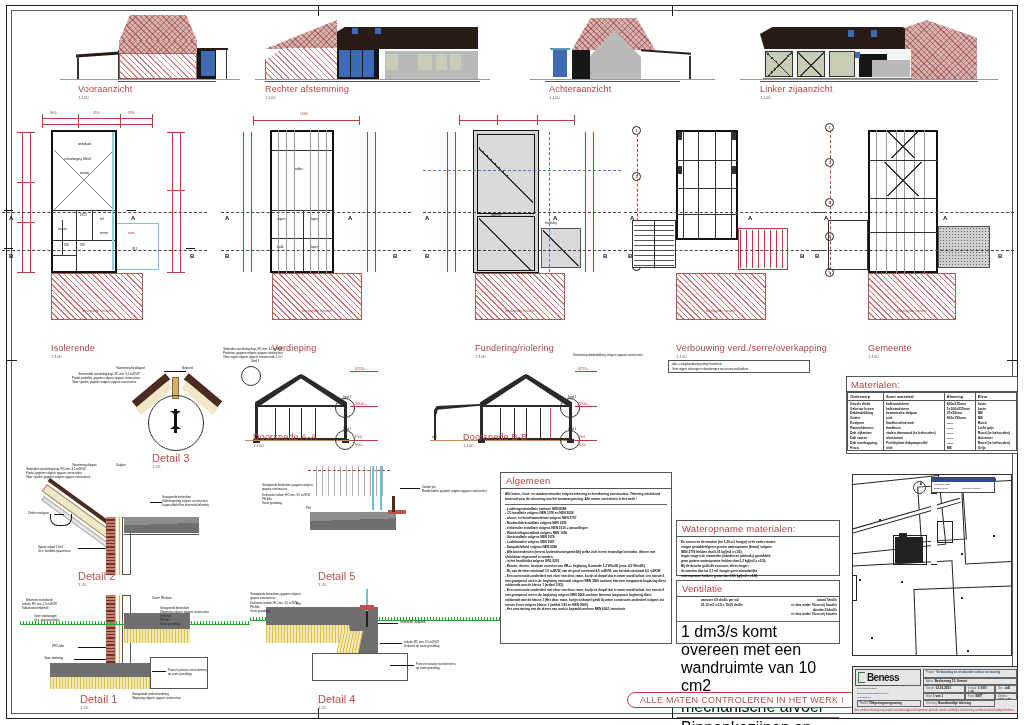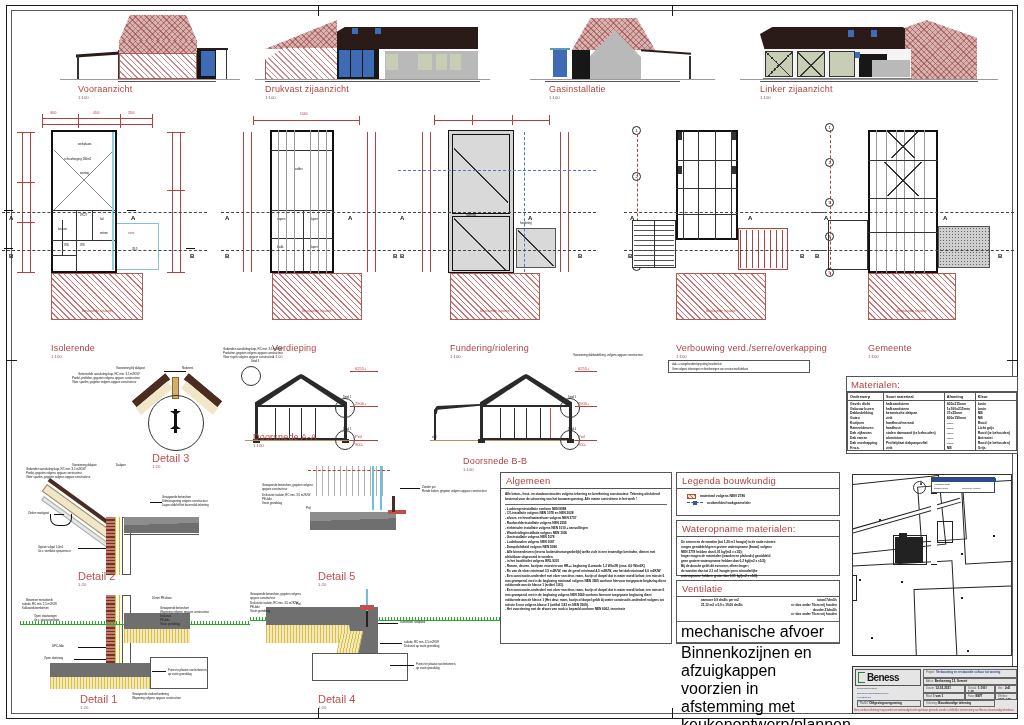--- a/index.html
+++ b/index.html
@@ -296,37 +296,37 @@
     <div class="grey-wall vw" style="left:385px;top:51px;width:93px;height:28px;"></div>
     <div class="glass-olive vw" style="left:386px;top:54px;width:12px;height:16px;"></div>
     <div class="glass-olive vw" style="left:418px;top:54px;width:14px;height:16px;"></div>
     <div class="glass-olive vw" style="left:436px;top:54px;width:11px;height:16px;"></div>
     <div class="glass-olive vw" style="left:450px;top:54px;width:11px;height:16px;"></div>
     <div class="glass-blue vw" style="left:352px;top:28px;width:6px;height:6px;"></div>
     <div class="glass-blue vw" style="left:375px;top:28px;width:6px;height:6px;"></div>
     <div class="ground-line" style="left:255px;top:79px;width:235px;"></div>
     <div class="base-line" style="left:265px;top:81px;width:215px;"></div>
     <div class="cap" style="left:265px;top:84px;">
-      <span>Drukvast zijaanzicht</span>
+      <span>Rechter afstemming</span>
       <span class="scale">1:100</span>
     </div>
   </div>
 
   <div class="elev">
     <div class="roof-hatch vw" style="left:572px;top:18px;width:83px;height:32px;clip-path:polygon(22% 0,78% 0,100% 100%,0 100%);"></div>
     <div class="grey-wall vw" style="left:589px;top:30px;width:52px;height:49px;clip-path:polygon(50% 0,100% 55%,100% 100%,0 100%,0 55%);"></div>
     <div class="black-wall vw" style="left:572px;top:50px;width:18px;height:29px;"></div>
     <div class="glass-blue vw" style="left:553px;top:50px;width:14px;height:27px;"></div>
     <div class="vw" style="left:550px;top:48px;width:20px;height:2px;background:#5a9ab0;"></div>
     <div class="vw" style="left:641px;top:51px;width:50px;height:2.4px;background:#2a1a18;transform:skewY(4deg);"></div>
     <div class="vw" style="left:689px;top:56px;width:1.6px;height:23px;background:#333;"></div>
     <div class="ground-line" style="left:530px;top:79px;width:185px;"></div>
     <div class="base-line" style="left:545px;top:81px;width:135px;"></div>
     <div class="cap" style="left:549px;top:84px;">
-      <span>Gasinstallatie</span>
+      <span>Achteraanzicht</span>
       <span class="scale">1:100</span>
     </div>
   </div>
 
   <div class="elev">
     <div class="dark-roof vw" style="left:760px;top:27px;width:155px;height:23px;clip-path:polygon(3% 100%,0 30%,8% 0,92% 0,100% 30%,97% 100%);"></div>
     <div class="roof-hatch vw" style="left:905px;top:20px;width:72px;height:59px;clip-path:polygon(0 13%,30% 0,100% 30%,100% 100%,0 100%);"></div>
     <div class="vw" style="left:763px;top:49px;width:148px;height:30px;background:#f4f4f4;border-bottom:1px solid #777;"></div>
     <div class="glass-olive vw" style="left:765px;top:51px;width:28px;height:26px;border:.8px solid #333;"></div>
     <div class="glass-olive vw" style="left:797px;top:51px;width:28px;height:26px;border:.8px solid #333;"></div>
@@ -454,21 +454,21 @@
     <div class="sect-letter" style="left:178px;top:143px;">B</div>
     <div class="hatch-red-block" style="left:57px;top:163px;width:90px;height:47px;">
       <span class="hb-label">bestaande situatie</span>
     </div>
     <div class="cap" style="left:57px;top:233px;">
       <span>Verdieping</span>
       <span class="scale">1:100</span>
     </div>
   </div>
 
-  <div class="plan-wrap" style="left:392px;top:110px;width:210px;height:245px;">
+  <div class="plan-wrap" style="left:417px;top:110px;width:210px;height:245px;">
     <div class="dimline" style="left:42px;top:10px;width:115px;"></div>
     <div class="dimline-v" style="left:42px;top:5px;height:10px;"></div>
     <div class="dimline-v" style="left:80px;top:5px;height:10px;"></div>
     <div class="dimline-v" style="left:120px;top:5px;height:10px;"></div>
     <div class="dimline-v" style="left:157px;top:5px;height:10px;"></div>
     <div class="plan-fill-grey" style="left:56px;top:20px;width:66px;height:143px;"></div>
     <div class="vw" style="left:60px;top:24px;width:58px;height:80px;border:1.4px solid #111;background:#d9d9d9;"></div>
     <div class="vw" style="left:60px;top:106px;width:58px;height:55px;border:1.4px solid #111;background:#d9d9d9;"></div>
 
     <div class="vw" style="left:62px;top:26px;width:54px;height:76px;background:linear-gradient(45deg,transparent 48%,#333 48%,#333 50%,transparent 50%);"></div>
@@ -668,21 +668,21 @@
     <div class="lvl-line" style="left:145px;top:70px;width:22px;"></div>
     <div class="lvl-tag" style="left:148px;top:-4px;">6255+</div>
     <div class="lvl-tag" style="left:148px;top:31px;">2900+</div>
     <div class="lvl-tag" style="left:148px;top:64px;">Peil</div>
     <div class="lvl-tag" style="left:148px;top:72px;">900-</div>
     <div class="tinytxt" style="left:138px;top:26px;font-size:2.6px;">Detail 5</div>
     <div class="tinytxt" style="left:138px;top:58px;font-size:2.6px;">Detail 4</div>
     <div class="tinytxt" style="left:2px;top:66px;font-size:2.6px;">±0,0</div>
     <div class="tinytxt" style="left:143px;top:-16px;">Voorziening dakbedekking, volgens opgave constructeur</div>
   </div>
-  <div class="cap" style="left:463px;top:456px;">
+  <div class="cap" style="left:463px;top:432px;">
     <span>Doorsnede B-B</span>
     <span class="scale">1:100</span>
   </div>
 
   <div class="vw" style="left:20px;top:462px;width:220px;height:115px;">
 
     <div class="d-wood-dark" style="left:30px;top:16px;width:100px;height:4px;transform:rotate(36deg);transform-origin:0 0;"></div>
     <div class="d-timber" style="left:27px;top:22px;width:100px;height:9px;transform:rotate(36deg);transform-origin:0 0;"></div>
     <div class="vw" style="left:24px;top:34px;width:100px;height:5px;background:#e6e6e6;border:.4px solid #aaa;transform:rotate(36deg);transform-origin:0 0;"></div>
 
@@ -827,33 +827,20 @@
           <div class="ln b" style="white-space: normal;">- in het hoofdtoilet volgens BRL 9201</div>
           <div class="ln b" style="white-space: normal;">- Ramen, deuren, kozijnen voorzien van HR++ beglazing U-waarde 1,2 W/m2K (max. 4,0 W/m2K)</div>
           <div class="ln b" style="white-space: normal;">- Rc van de vloer minimaal 3,5 m2K/W, van de gevel minimaal 4,5 m2K/W, van het dak minimaal 6,0 m2K/W</div>
           <div class="ln b" style="white-space: normal;">- Een constructie-onderdeel met vloer van deur, raam, kozijn of dorpel dat in water wordt belast; ten minste 6 mm gewapend, met in de beglazing minimaal volgens NEN 3569 conform hiervoor toegepaste beglazing dient voldoende aan de klasse 1 (artikel 3.83).</div>
           <div class="ln b" style="white-space: normal;">- Een constructie-onderdeel met vloer van deur, raam, kozijn of dorpel dat in water wordt belast; ten minste 6 mm gewapend, met in de beglazing volgens NEN 5069 conform hiervoor toegepaste beglazing dient voldoende aan de klasse 1 (Het deur, raam, kozijn of dorpel geldt bij water constructie-onderdeel volgens tot minste 6 mm volgens klasse 1 (artikel 3.83 en NEN 3569).</div>
           <div class="ln b" style="white-space: normal;">- Het voorziening met de afvoer van rook is bepaald conform NEN 6062, tenminste</div>
         </div>
     </div>
   </div>
 
-  <div class="panel" style="left:676px;top:472px;width:164px;height:44px;">
-    <div class="panel-title">Legenda bouwkundig</div>
-    <div class="panel-body">
-      <div class="legend-row">
-        <span class="legend-swatch-1"></span>
-        <span class="legend-lbl">materiaal volgens NEN 2780</span>
-      </div>
-      <div class="legend-row">
-        <span class="legend-swatch-2"></span>
-        <span class="legend-lbl">rookmelder/rookgasmelder</span>
-      </div>
-    </div>
-  </div>
 
   <div class="panel" style="left:676px;top:520px;width:164px;height:56px;">
     <div class="panel-title">Wateropname materialen:</div>
     <div class="panel-body">
         <div id="water-list">
           <div class="ln b" style="white-space: normal;">De stenen en de wanden (tot 1,20 m1 hoogte) in de natte ruimtes</div>
           <div class="ln b" style="white-space: normal;">mogen gemiddeld geen grotere wateropname (kwast) volgens</div>
           <div class="ln b" style="white-space: normal;">NEN 2778 hebben dan 0,01 kg/(m2 x s1/2);</div>
           <div class="ln b" style="white-space: normal;">hoger mogen de materialen (wanden en plafonds) gemiddeld</div>
           <div class="ln b" style="white-space: normal;">geen grotere wateropname hebben dan 0,2 kg/(m2 x s1/2);</div>
@@ -872,20 +859,23 @@
           <div class="ln b" style="white-space: normal;">21,12 m2 x 0,9 = 19,00 dm3/s</div>
         </div>
       <div id="vent-right" style="position:absolute;right:2px;top:1px;text-align:right;">
           <div class="ln b" style="white-space: normal;">totaal 7dm3/s</div>
           <div class="ln b" style="white-space: normal;">=&gt; dwz onder 70cm vrij houden</div>
           <div class="ln b" style="white-space: normal;">douche 21dm3/s</div>
           <div class="ln b" style="white-space: normal;">=&gt; dwz onder 70cm vrij houden</div>
         </div>
     </div>
     <div id="vent-foot">
+        <div style="border-top: 0.7px solid rgb(102, 102, 102); padding: 1px 4px;">
+          <div class="ln b" style="white-space: normal;">1 dm3/s komt overeen met een wandruimte van 10 cm2</div>
+        </div>
         <div style="border-top: 0.7px solid rgb(102, 102, 102); padding: 1px 4px;">
           <div class="ln b" style="white-space: normal;">mechanische afvoer</div>
         </div>
         <div style="border-top: 0.7px solid rgb(102, 102, 102); padding: 1px 4px;">
           <div class="ln b" style="white-space: normal;">Binnenkozijnen en afzuigkappen voorzien in afstemming met keukenontwerp/plannen.</div>
         </div>
       </div>
   </div>
 
   <div class="panel" style="left:846px;top:376px;width:172px;height:78px;">
@@ -987,20 +977,21 @@
     <div class="map-dot" style="left:114px;top:175px;"></div>
     <div class="compass" style="left:60px;top:6px;"></div>
     <div class="vw" style="left:78px;top:2px;width:64px;height:16px;border:.6px solid #444;background:#fff;">
       <div class="vw" style="left:0;top:0;width:64px;height:4px;background:#2a4b8d;"></div>
       <div class="tinytxt" style="left:2px;top:5px;font-size:2.4px;">Kadastrale kaart</div>
       <div class="tinytxt" style="left:2px;top:9px;font-size:2.4px;">Schaal 1:1000</div>
       <div class="tinytxt" style="left:30px;top:9px;font-size:2.4px;">Gemeente Gemert</div>
     </div>
   </div>
 
+  <div class="warn" style="left:627px;top:692px;">ALLE MATEN CONTROLEREN IN HET WERK !</div>
 
   <div class="titleblock" style="left:852px;top:666px;width:166px;height:48px;">
     <div class="tb-logo">
       <span class="mark"></span>
       <span class="brand">Beness</span>
     </div>
     <div class="tinytxt" style="left:4px;top:20px;font-size:2.2px;color:#444;">bouwkundig tekenburo</div>
     <div class="tinytxt tb-blue" style="left:4px;top:25px;font-size:2.5px;line-height:1.5;">
       <div>Beness bouwkundig tekenburo</div>
       <div>Kerkstraat 12</div>

